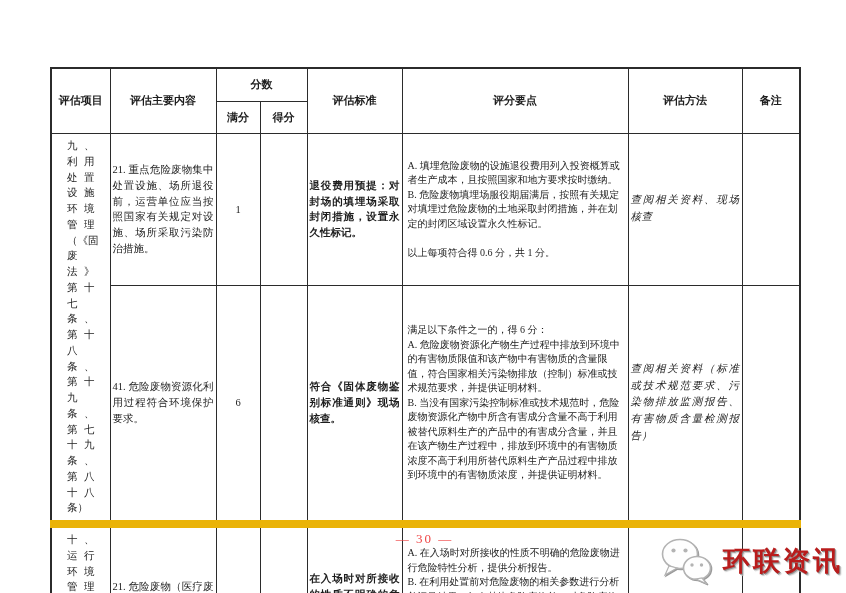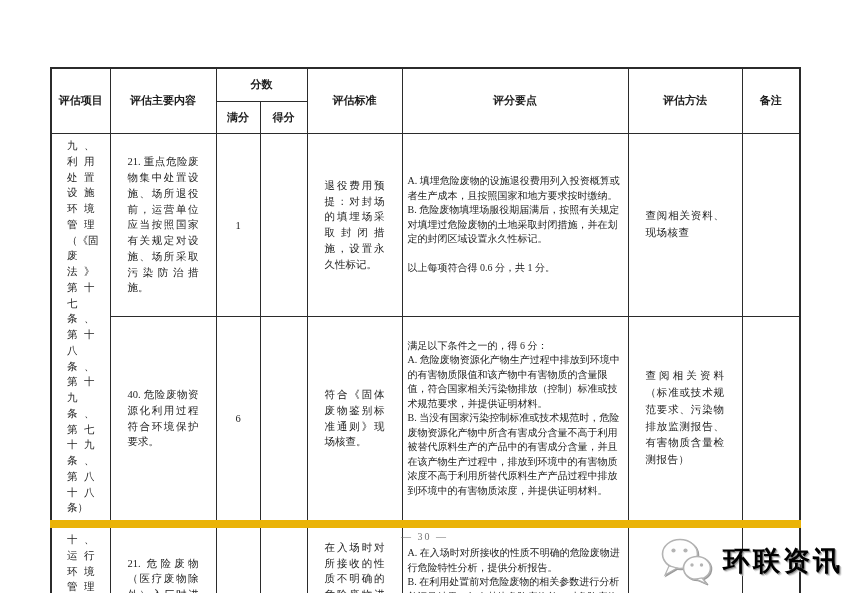--- a/index.html
+++ b/index.html
@@ -8,55 +8,55 @@
     font-family:"Liberation Serif", serif;color:#1d1d1d;
   }
   table.doc-table{
     position:absolute;left:50px;top:67px;width:749px;
     border-collapse:collapse;table-layout:fixed;
     border:2px solid #2b2b2b;
   }
   .doc-table th,.doc-table td{
     border:1px solid #2b2b2b;
     font-size:10.5px;line-height:1.45;
-    padding:3px 17px;vertical-align:middle;
+    padding:3px 2px;vertical-align:middle;
     overflow:hidden;word-break:break-all;
   }
   .doc-table th{
     font-weight:bold;text-align:center;font-size:11px;padding:6px 3px;
   }
   tr.hrow1 th{height:20px;}
   tr.hrow2 th{height:19px;}
   tr.row21{height:101px;}
   tr.row22{height:157px;}
   tr.row23{height:149px;}
   tr.row23 td{border-top:8px solid #eab308;}
   td.c-group{text-align:justify;padding:4px 15px;line-height:1.5;}
   td.c-content{text-align:justify;line-height:1.5;}
   td.c-score{text-align:center;}
-  td.c-standard{text-align:justify;line-height:1.5;}
+  td.c-standard{text-align:justify;line-height:1.5;font-weight:bold;}
   td.c-points{
     text-align:left;font-size:10px;line-height:1.45;
     white-space:pre-line;padding:2px 5px;
   }
-  td.c-method{text-align:justify;line-height:1.6;letter-spacing:0.5px;}
+  td.c-method{text-align:justify;line-height:1.6;letter-spacing:0.5px;font-style:italic;}
   td.c-remark{}
   .page-num{
     position:absolute;left:50px;top:531px;width:749px;
-    text-align:center;font-size:10px;color:#737373;letter-spacing:2px;
+    text-align:center;font-size:13px;color:#ef4444;letter-spacing:2px;
     font-family:"Liberation Serif", serif;
   }
   .brand{
     position:absolute;right:3px;bottom:8px;
     display:flex;align-items:center;gap:8px;
   }
   .brand-icon{filter:drop-shadow(1px 1px 0 #9a9a9a);}
   .brand-text{
     font-size:27px;font-weight:bold;letter-spacing:3px;
-    color:#000000;
+    color:#b91c1c;
     text-shadow:1px 1px 0 #8f8f8f, 2px 2px 1px #cfcfcf;
     font-family:"Liberation Serif", serif;
   }
 </style>
 </head>
 <body>
 
 <table class="doc-table">
   <colgroup>
     <col style="width:59px">
@@ -91,21 +91,21 @@
       <td class="c-standard">退役费用预提：对封场的填埋场采取封闭措施，设置永久性标记。</td>
       <td class="c-points">A. 填埋危险废物的设施退役费用列入投资概算或者生产成本，且按照国家和地方要求按时缴纳。
 B. 危险废物填埋场服役期届满后，按照有关规定对填埋过危险废物的土地采取封闭措施，并在划定的封闭区域设置永久性标记。
 
 以上每项符合得 0.6 分，共 1 分。</td>
       <td class="c-method">查阅相关资料、现场核查</td>
       <td class="c-remark"></td>
     </tr>
 
     <tr class="row22">
-      <td class="c-content">40. 危险废物资源化利用过程符合环境保护要求。</td>
+      <td class="c-content">41. 危险废物资源化利用过程符合环境保护要求。</td>
       <td class="c-score">6</td>
       <td class="c-score"></td>
       <td class="c-standard">符合《固体废物鉴别标准通则》现场核查。</td>
       <td class="c-points">满足以下条件之一的，得 6 分：
 A. 危险废物资源化产物生产过程中排放到环境中的有害物质限值和该产物中有害物质的含量限值，符合国家相关污染物排放（控制）标准或技术规范要求，并提供证明材料。
 B. 当没有国家污染控制标准或技术规范时，危险废物资源化产物中所含有害成分含量不高于利用被替代原料生产的产品中的有害成分含量，并且在该产物生产过程中，排放到环境中的有害物质浓度不高于利用所替代原料生产产品过程中排放到环境中的有害物质浓度，并提供证明材料。</td>
       <td class="c-method">查阅相关资料（标准或技术规范要求、污染物排放监测报告、有害物质含量检测报告）</td>
       <td class="c-remark"></td>
     </tr>
 

